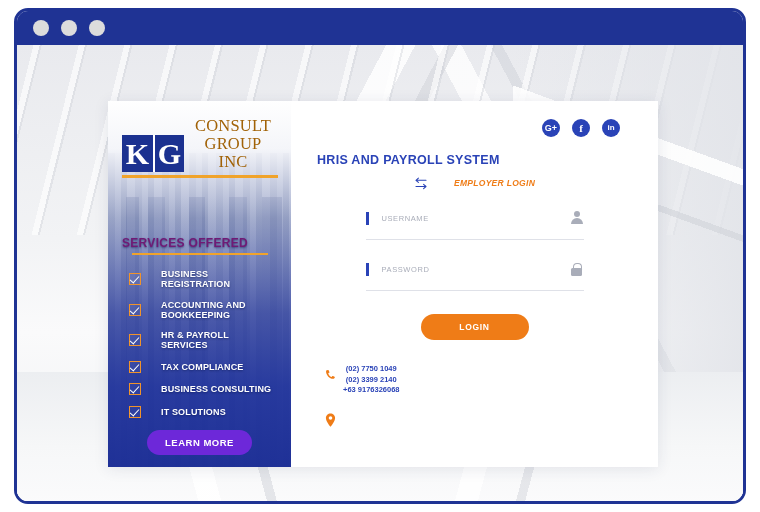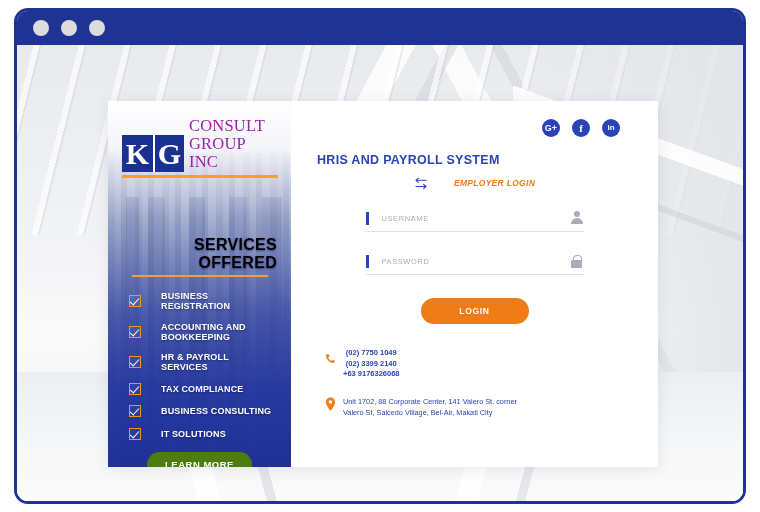--- a/index.html
+++ b/index.html
@@ -171,40 +171,41 @@
     font-size: 30px;
     font-weight: 700;
     display: flex;
     align-items: center;
     justify-content: center;
     line-height: 1;
   }
   .logo-box + .logo-box { border-left: 2px solid #ffffff; }
   .logo-words {
     font-family: "Liberation Serif", serif;
-    color: #a21caf;
+    color: #a16207;
     font-size: 16.5px;
     line-height: 18px;
     letter-spacing: .2px;
     padding-left: 5px;
     padding-bottom: 1px;
+    text-align: center;
   }
   .logo-underline {
     width: 156px;
     height: 3px;
     background: #f0a32b;
     margin: 3px auto 0 auto;
   }
 
   
   .services-title {
     margin-top: 58px;
-    text-align: right;
-    color: #000000;
-    font-size: 16px;
+    text-align: left;
+    color: #701a75;
+    font-size: 12px;
     font-weight: 700;
     letter-spacing: .3px;
     text-shadow: 0 1px 2px rgba(12,24,80,.55);
   }
   .services-underline {
     width: 136px; height: 2px;
     background: #f0a32b;
     margin: 3px auto 0 auto;
   }
   .service-list { margin-top: 14px; padding-left: 7px; }
@@ -238,21 +239,21 @@
     text-shadow: 0 1px 2px rgba(10,20,70,.5);
   }
 
   .learn-more {
     display: block;
     margin: 12px auto 0 auto;
     width: 105px;
     padding: 7px 0;
     border: none;
     border-radius: 16px;
-    background: #4d7c0f;
+    background: #6d28d9;
     color: #ffffff;
     font-size: 9.5px;
     font-weight: 700;
     letter-spacing: .5px;
     cursor: pointer;
     font-family: "Liberation Sans", sans-serif;
   }
 
   
   .form-panel {
@@ -314,21 +315,21 @@
     cursor: pointer;
     text-decoration: none;
     font-style: italic;
   }
 
   .field {
     margin-top: 22px;
     display: flex;
     align-items: center;
     border-bottom: 1px solid #dfe1e8;
-    padding-bottom: 6px;
+    padding-bottom: 14px;
     width: 218px;
     margin-left: auto;
     margin-right: auto;
   }
   .field-bar {
     width: 3px; height: 13px;
     background: #2a43b7;
     flex: 0 0 3px;
   }
   .field input {
@@ -558,19 +559,18 @@
 
         </div>
 
         <div class="address-row">
           <span class="pin-icon">
             <svg width="11" height="14" viewBox="0 0 11 14">
               <path d="M5.5.5C3 .5.9 2.5.9 5c0 3.3 4 8.2 4.2 8.4.2.2.6.2.8 0C6.1 13.2 10.1 8.3 10.1 5 10.1 2.5 8 .5 5.5.5z" fill="#ef7c17"></path>
               <circle cx="5.5" cy="5" r="1.8" fill="#ffffff"></circle>
             </svg>
           </span>
-          <div class="address-text">Unit 1702, 88 Corporate Center, 141 Valero St. corner Valero St, Salcedo Village, Bel-Air, Makati City</div>
         </div>
 
       </div>
     </div>
   </div>
 </div>
 
 </body></html>

